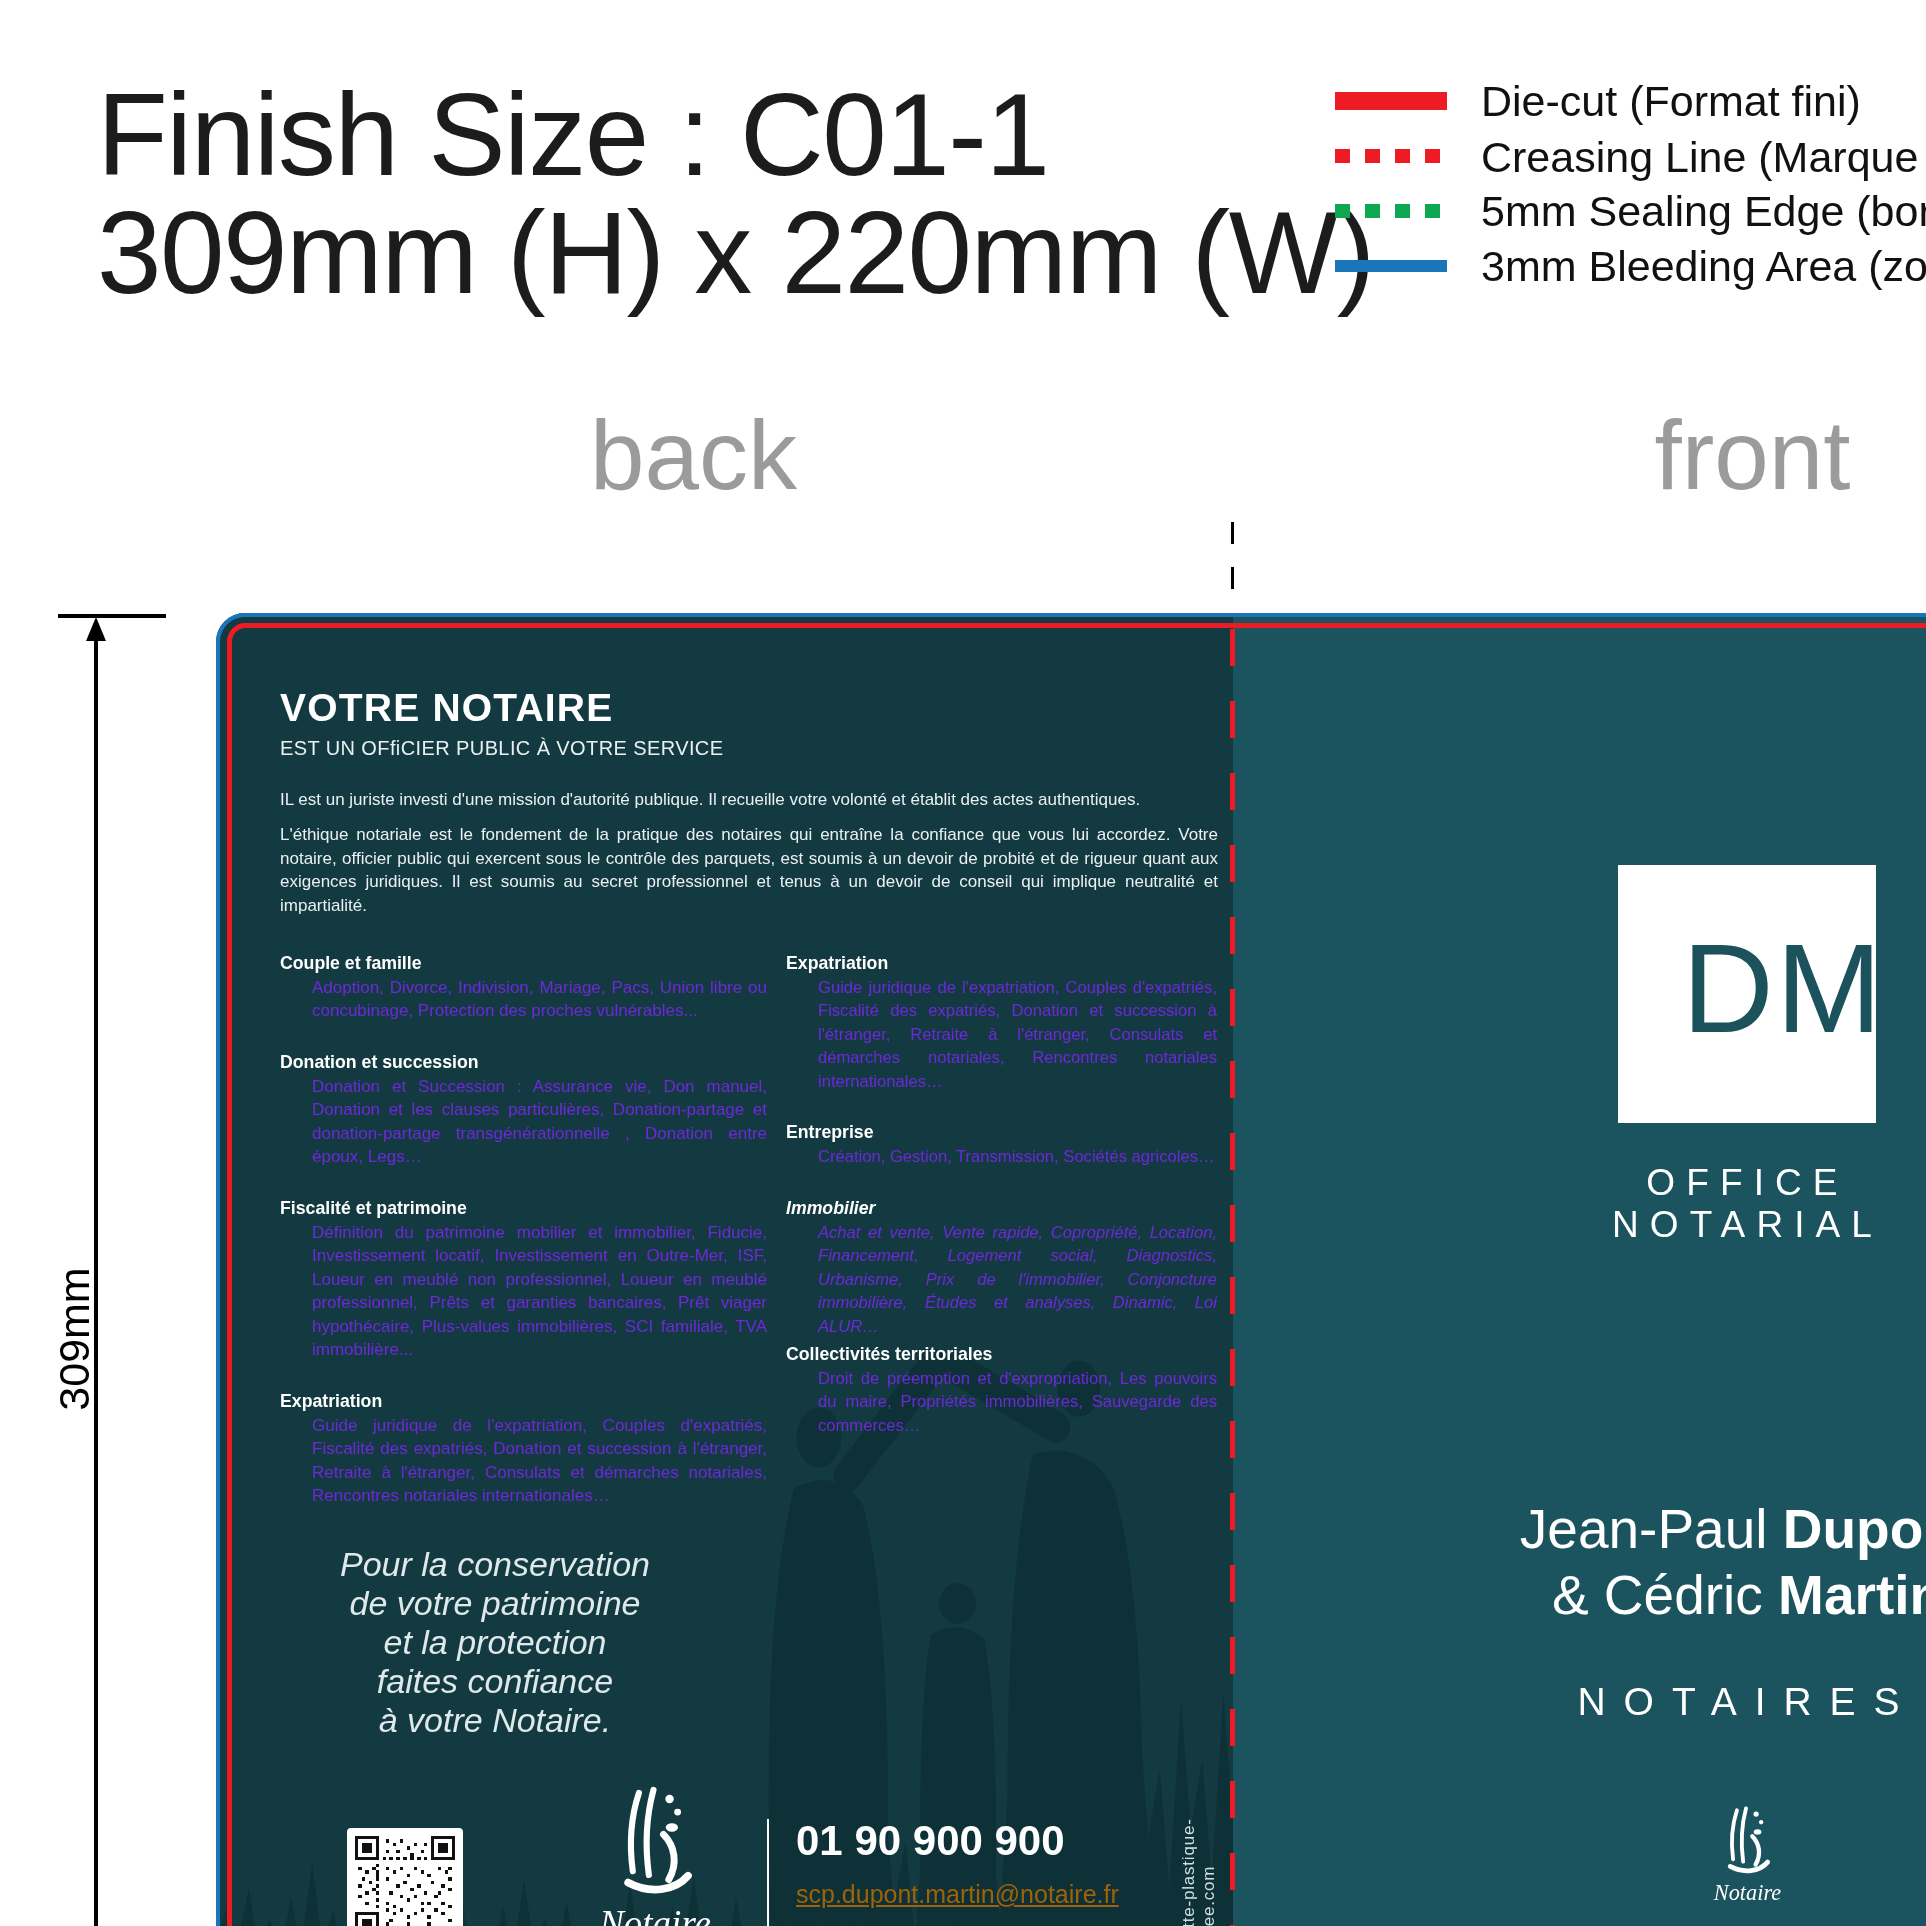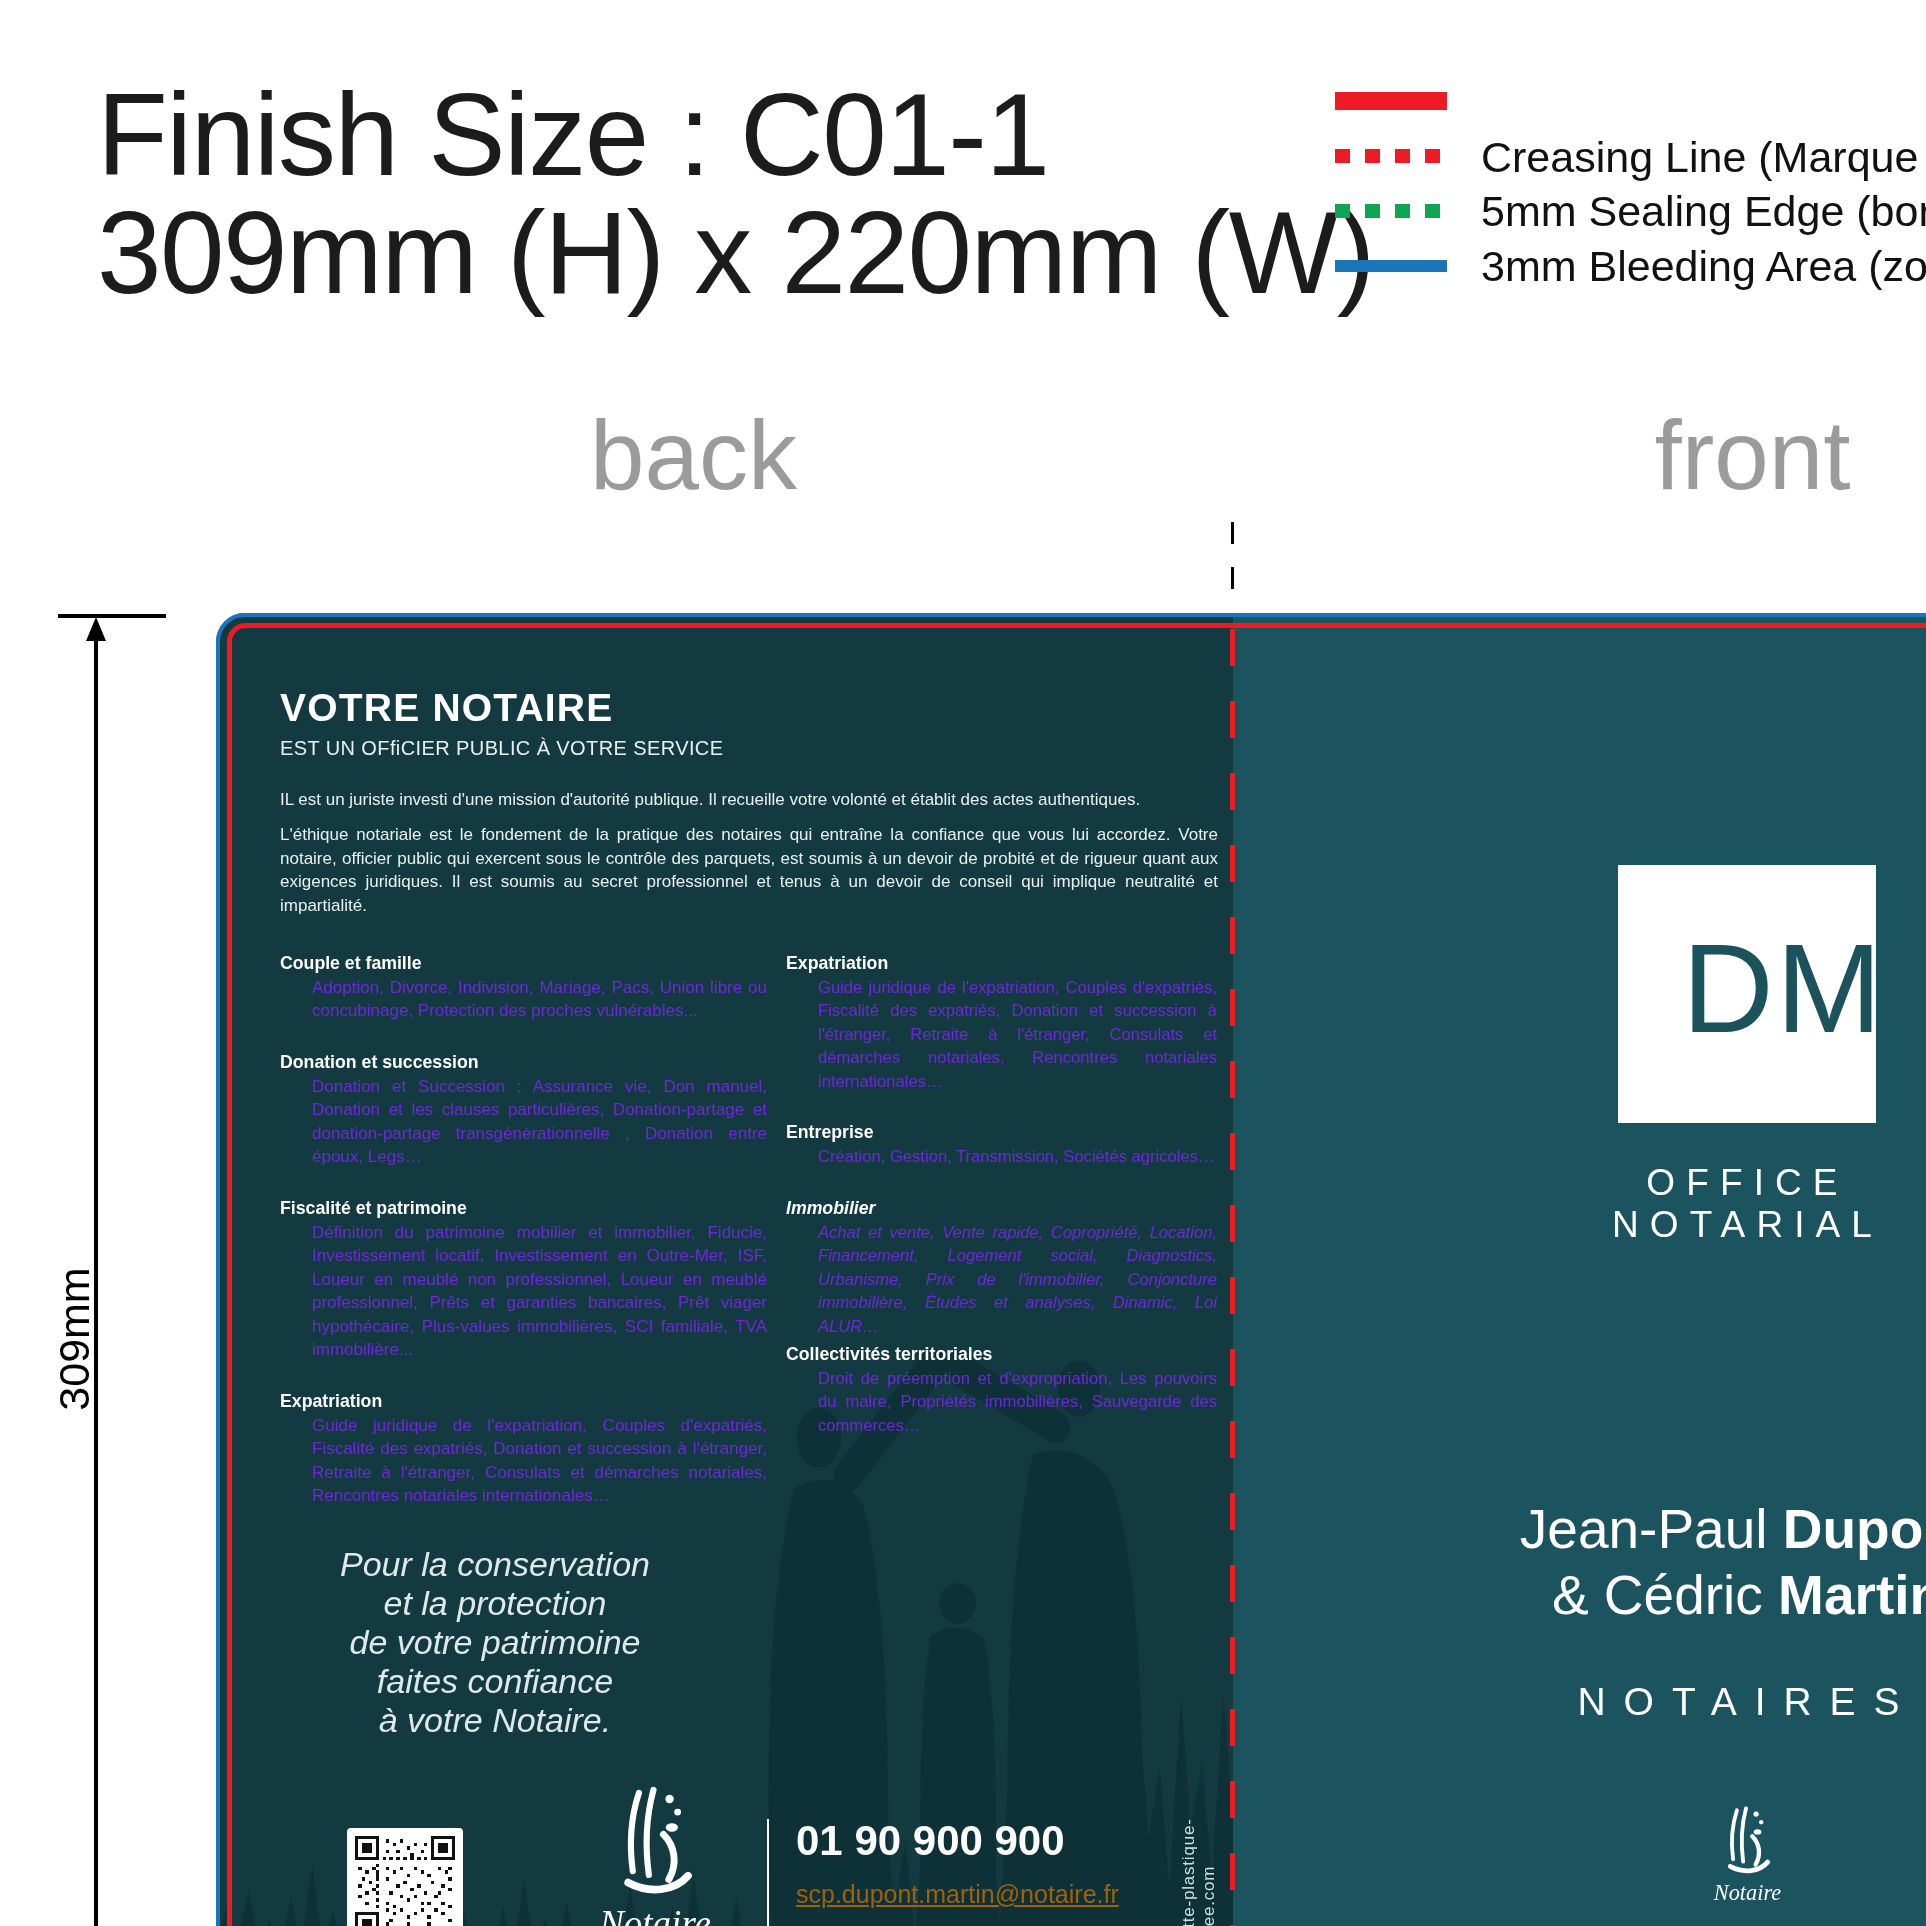--- a/index.html
+++ b/index.html
@@ -66,20 +66,21 @@
         <path d="M142,130 C172,160 180,206 156,248" stroke-width="18"></path>
         <path d="M50,256 C106,286 172,278 206,238" stroke-width="20"></path>
       </g>
     </defs>
   </svg>
 
   <div class="abs title" style="left:97px;top:77px;">Finish Size : C01-1</div>
   <div class="abs title" style="left:97px;top:195px;">309mm (H) x 220mm (W)</div>
 
   <div class="abs sw sw-red-solid" style="left:1335px;top:92px;"></div>
+  <div class="abs legend-label" style="left:1481px;top:77px;">Die-cut (Format fini)</div>
   <div class="abs sw sw-red-dash" style="left:1335px;top:149px;"></div>
   <div class="abs legend-label" style="left:1481px;top:133px;">Creasing Line (Marque de pliage)</div>
   <div class="abs sw sw-green-dash" style="left:1335px;top:204px;"></div>
   <div class="abs legend-label" style="left:1481px;top:187px;">5mm Sealing Edge (bord de fermeture hermétique)</div>
   <div class="abs sw sw-blue-solid" style="left:1335px;top:260px;"></div>
   <div class="abs legend-label" style="left:1481px;top:242px;">3mm Bleeding Area (zone de fond perdu)</div>
 
   <div class="abs side-label" style="left:501px;top:399px;">back</div>
   <div class="abs side-label" style="left:1560px;top:399px;">front</div>
 
@@ -137,22 +138,22 @@
       <div class="cat-title">Immobilier</div>
       <div class="cat-text">Achat et vente, Vente rapide, Copropriété, Location, Financement, Logement social, Diagnostics, Urbanisme, Prix de l'immobilier, Conjoncture immobilière, Études et analyses, Dinamic, Loi ALUR…</div>
     </div>
     <div class="abs col-r" style="left:570px;top:730px;width:431px;">
       <div class="cat-title">Collectivités territoriales</div>
       <div class="cat-text">Droit de préemption et d'expropriation, Les pouvoirs du maire, Propriétés immobilières, Sauvegarde des commerces…</div>
     </div>
 
     <div class="abs quote" style="left:67px;top:932px;width:424px;">
       <div>Pour la conservation</div>
+      <div>de votre patrimoine</div>
       <div>et la protection</div>
-      <div>de votre patrimoine</div>
       <div>faites confiance</div>
       <div>à votre Notaire.</div>
     </div>
 
     <div class="abs" style="left:131px;top:1215px;width:116px;height:116px;background:#fff;border-radius:3.9px;padding:7.7px;box-sizing:border-box;">
       <svg width="100" height="100" viewBox="0 0 29 29" shape-rendering="crispEdges">
         <path fill="#111" fill-rule="evenodd" d="M0 0h7v7H0zM1 1h5v5H1zM2 2h3v3H2z M22 0h7v7h-7zM23 1h5v5h-5zM24 2h3v3h-3z M0 22h7v7H0zM1 23h5v5H1zM2 24h3v3H2z"></path>
         <path fill="#111" d="M8 6h1v1H8zM10 6h1v1h-1zM12 6h1v1h-1zM14 6h1v1h-1zM16 6h1v1h-1zM18 6h1v1h-1zM20 6h1v1h-1zM6 8h1v1H6zM6 10h1v1H6zM6 12h1v1H6zM6 14h1v1H6zM6 16h1v1H6zM6 18h1v1H6zM6 20h1v1H6zM9 1h1v1H9zM13 1h1v1h-1zM11 2h1v1h-1zM17 2h1v1h-1zM20 2h1v1h-1zM15 3h1v1h-1zM9 4h1v1H9zM12 4h1v1h-1zM19 4h1v1h-1zM16 5h1v1h-1zM1 9h1v1H1zM5 9h1v1H5zM9 9h1v1H9zM13 9h1v1h-1zM17 9h1v1h-1zM24 9h1v1h-1zM27 9h1v1h-1zM3 10h1v1H3zM11 10h1v1h-1zM19 10h1v1h-1zM26 10h1v1h-1zM6 11h1v1H6zM15 11h1v1h-1zM21 11h1v1h-1zM2 12h1v1H2zM9 12h1v1H9zM27 12h1v1h-1zM4 13h1v1H4zM14 13h1v1h-1zM22 13h1v1h-1zM1 14h1v1H1zM12 14h1v1h-1zM18 14h1v1h-1zM25 14h1v1h-1zM5 15h1v1H5zM16 15h1v1h-1zM27 15h1v1h-1zM3 16h1v1H3zM10 16h1v1h-1zM20 16h1v1h-1zM24 16h1v1h-1zM1 17h1v1H1zM13 17h1v1h-1zM17 17h1v1h-1zM23 17h1v1h-1zM6 18h1v1H6zM15 18h1v1h-1zM3 19h1v1H3zM9 19h1v1H9zM19 19h1v1h-1zM21 19h1v1h-1zM25 19h1v1h-1zM11 20h1v1h-1zM27 20h1v1h-1zM9 21h1v1H9zM13 21h1v1h-1zM19 21h1v1h-1zM23 21h1v1h-1zM11 22h1v1h-1zM17 22h1v1h-1zM25 22h1v1h-1zM15 23h1v1h-1zM21 23h1v1h-1zM10 24h1v1h-1zM27 24h1v1h-1zM9 25h1v1H9zM15 25h1v1h-1zM21 25h1v1h-1zM12 26h1v1h-1zM18 26h1v1h-1zM24 26h1v1h-1zM13 27h1v1h-1zM16 27h1v1h-1zM26 27h1v1h-1z"></path>
       </svg>
     </div>

